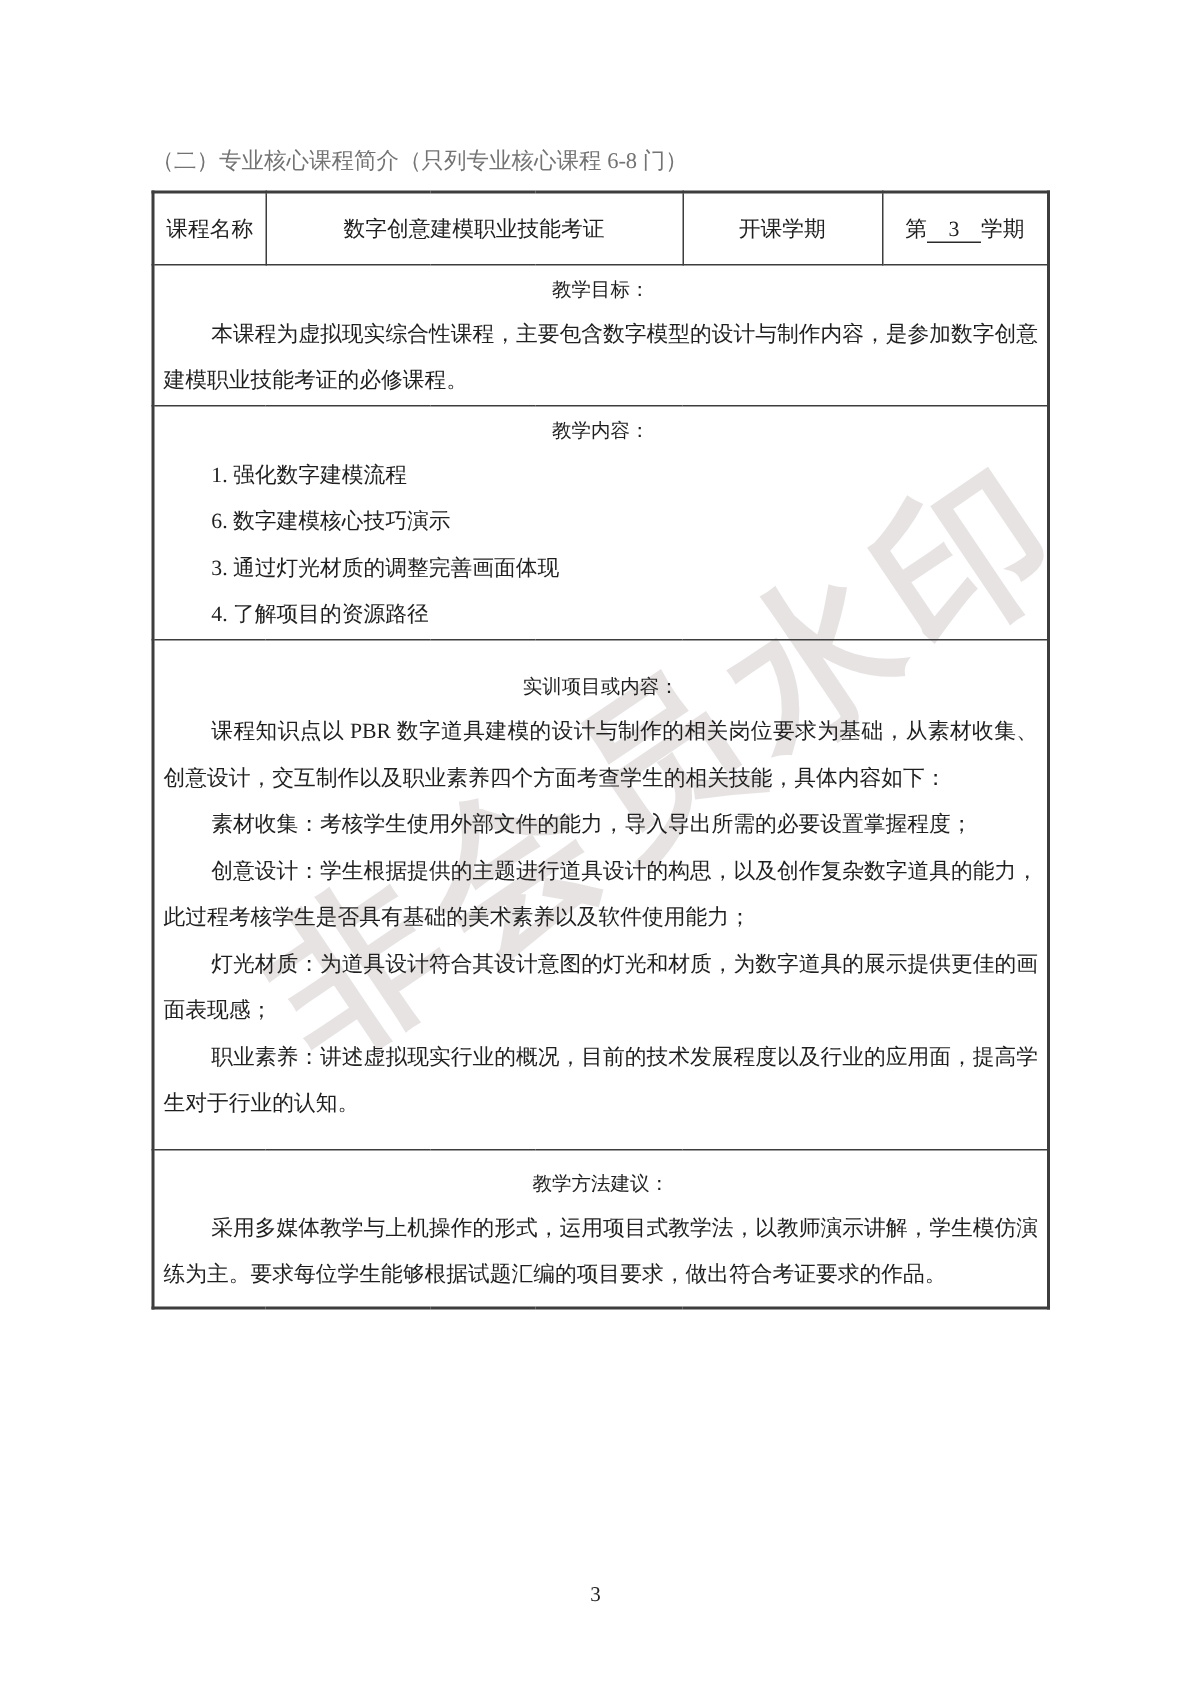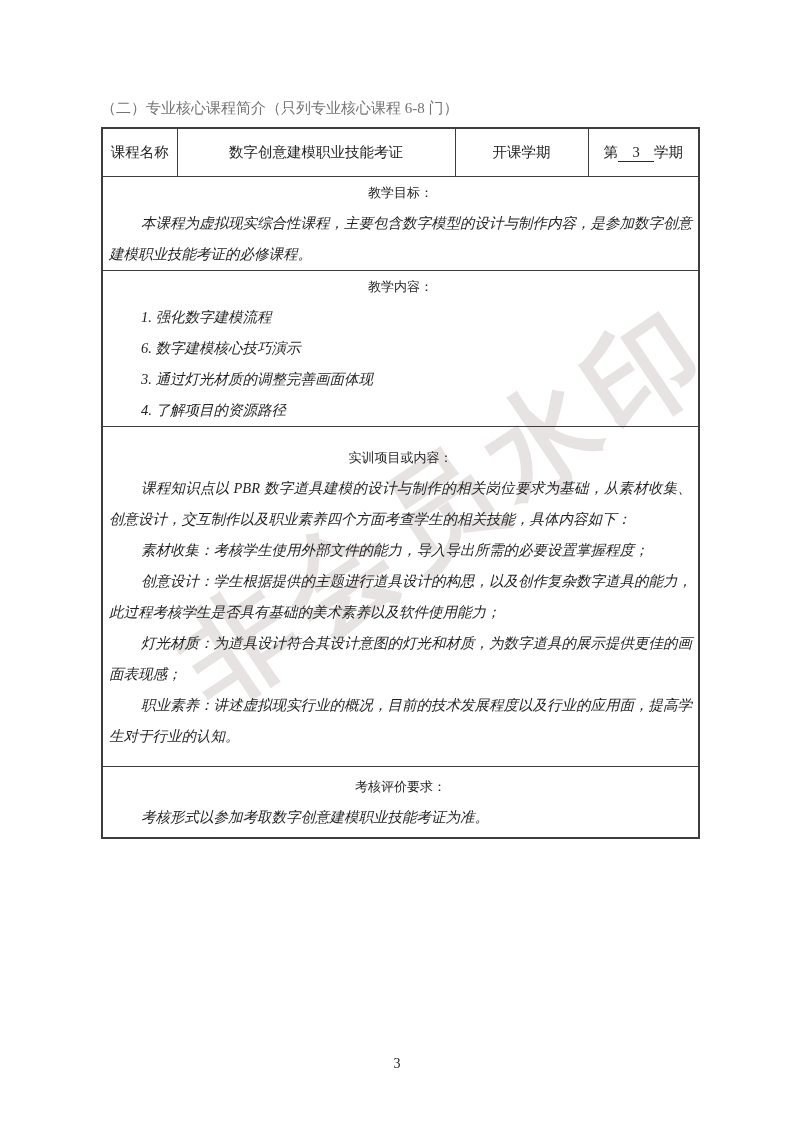--- a/index.html
+++ b/index.html
@@ -68,21 +68,20 @@
     line-height:31px;
     font-size:13px;
   }
   .sec-body .para{
     line-height:31px;
     font-size:14.5px;
     text-align:justify;
   }
   .sec-body .para.indent{
     text-indent:2.2em;
-    font-style:italic;
   }
   .blank{
     display:inline-block;
     min-width:26px;
     padding:0 5px;
     border-bottom:1px solid #2a2a2a;
     text-align:center;
     line-height:1.15;
   }
   .page-number{
@@ -149,24 +148,24 @@
           <div class="sec-body">
               <div class="para indent">课程知识点以 PBR 数字道具建模的设计与制作的相关岗位要求为基础，从素材收集、创意设计，交互制作以及职业素养四个方面考查学生的相关技能，具体内容如下：</div>
               <div class="para indent">素材收集：考核学生使用外部文件的能力，导入导出所需的必要设置掌握程度；</div>
               <div class="para indent">创意设计：学生根据提供的主题进行道具设计的构思，以及创作复杂数字道具的能力，此过程考核学生是否具有基础的美术素养以及软件使用能力；</div>
               <div class="para indent">灯光材质：为道具设计符合其设计意图的灯光和材质，为数字道具的展示提供更佳的画面表现感；</div>
               <div class="para indent">职业素养：讲述虚拟现实行业的概况，目前的技术发展程度以及行业的应用面，提高学生对于行业的认知。</div>
             </div>
         </td>
       </tr>
       <tr>
-        <td colspan="6" class="section-cell sec-4">
-          <div class="sec-title">考核评价要求：</div>
+        <td colspan="6" class="section-cell sec-3">
+          <div class="sec-title">教学方法建议：</div>
           <div class="sec-body">
-              <div class="para indent">考核形式以参加考取数字创意建模职业技能考证为准。</div>
+              <div class="para indent">采用多媒体教学与上机操作的形式，运用项目式教学法，以教师演示讲解，学生模仿演练为主。要求每位学生能够根据试题汇编的项目要求，做出符合考证要求的作品。</div>
             </div>
         </td>
       </tr>
     </tbody>
   </table>
 </div>
 
 <div class="page-number">3</div>
 
 </body></html>

